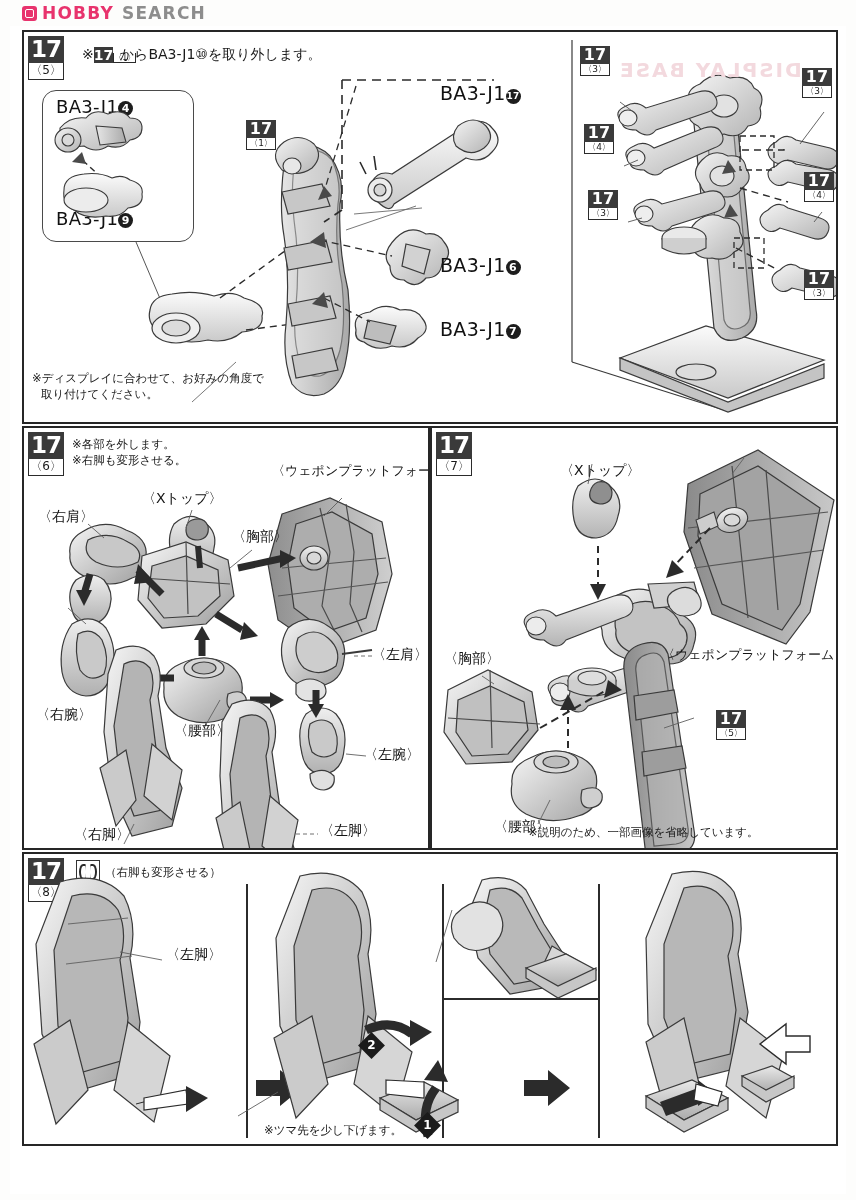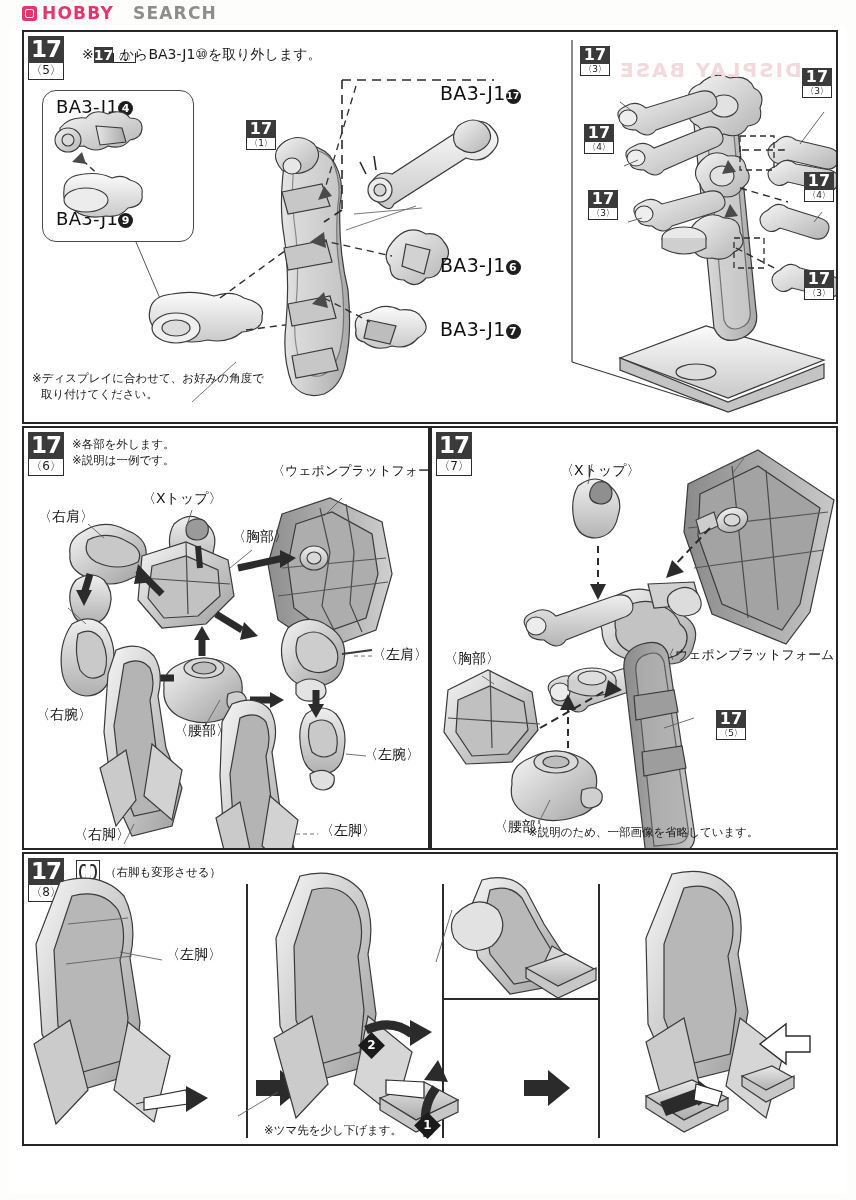--- a/index.html
+++ b/index.html
@@ -7,21 +7,21 @@
     width:856px;height:1200px;position:relative;overflow:hidden;
     font-family:"DejaVu Sans","Liberation Sans",sans-serif;
     color:#1a1a1a;
     background:#fdfdfc;
   }
   
   .site-header{position:absolute;left:0;top:0;width:856px;height:26px;display:flex;align-items:center;padding-left:22px;box-sizing:border-box;}
   .logo-mark{width:15px;height:15px;background:#e8336d;border-radius:3px;position:relative;display:inline-block;margin-right:5px;}
   .logo-mark:after{content:"";position:absolute;left:3px;top:3px;width:9px;height:9px;border:1.6px solid #fff;border-radius:2px;box-sizing:border-box;}
   .logo-hobby{color:#e8336d;font-size:17px;font-weight:bold;letter-spacing:1.2px;}
-  .logo-search{color:#8d8d8d;font-size:17px;font-weight:bold;letter-spacing:1.2px;margin-left:19px;}
+  .logo-search{color:#8d8d8d;font-size:17px;font-weight:bold;letter-spacing:1.2px;margin-left:8px;}
 
   
   .sheet{position:absolute;left:10px;top:26px;width:836px;height:1168px;background:#fff;}
   .panel{position:absolute;border:2px solid #262626;background:#fff;overflow:hidden;}
   .panel.p1{left:12px;top:4px;width:812px;height:390px;}
   .panel.p2{left:12px;top:400px;width:404px;height:420px;}
   .panel.p3{left:420px;top:400px;width:404px;height:420px;}
   .panel.p4{left:12px;top:826px;width:812px;height:290px;}
 
   
@@ -312,21 +312,21 @@
     </div>
   </div>
 
   <div class="panel p2">
     <div class="badge" style="left:4px;top:4px;">
       <div class="num">17</div>
       <div class="sub">〈6〉</div>
     </div>
     <div class="note" style="left:48px;top:8px;width:190px;">
       <div>※各部を外します。</div>
-      <div>※説明は一例です。</div>
+      <div>※右脚も変形させる。</div>
     </div>
 
     <svg class="illo" width="404" height="420" viewBox="0 0 404 420">
       <defs>
         <linearGradient id="p2a" x1="0" y1="0" x2="1" y2="1">
             <stop offset="0" stop-color="#f6f6f6"></stop>
             <stop offset="1" stop-color="#9e9e9e"></stop>
           </linearGradient>
         <linearGradient id="p2b" x1="0" y1="0" x2="0" y2="1">
             <stop offset="0" stop-color="#efefef"></stop>

